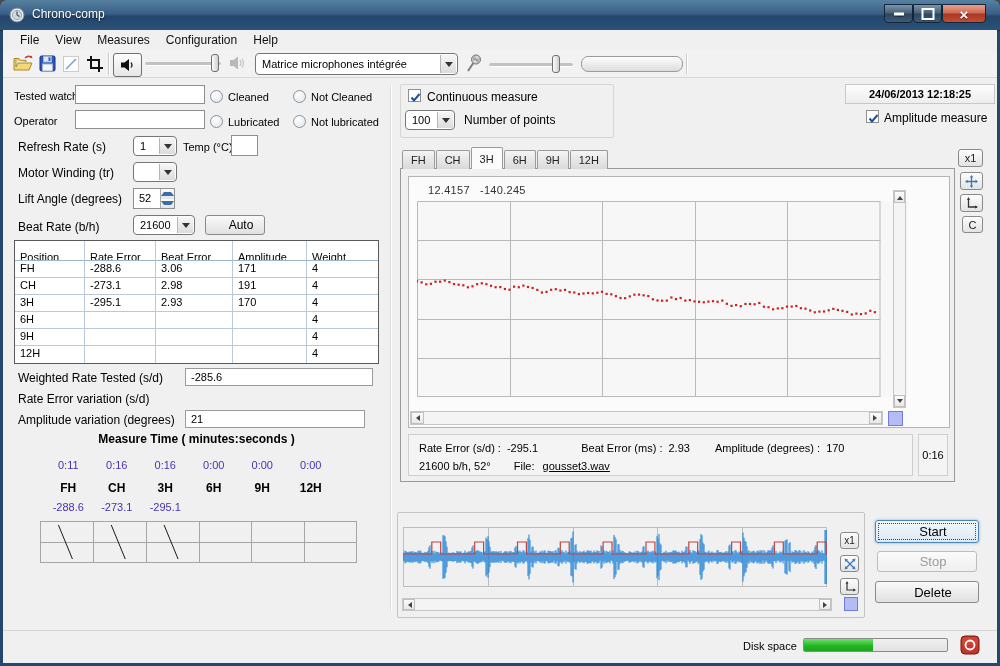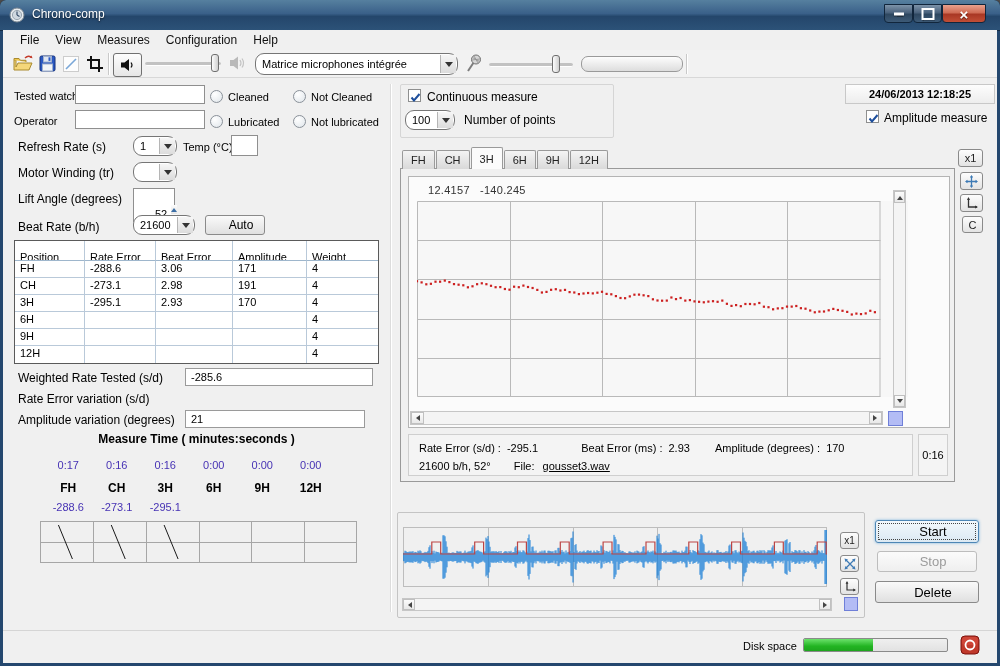--- a/index.html
+++ b/index.html
@@ -21,21 +21,21 @@
   .close-glyph{color:#fff;font-size:15px;font-weight:bold;line-height:15px;text-shadow:0 1px 1px rgba(0,0,0,.5);}
   
   #menubar{left:3px;top:30px;width:994px;height:20px;background:#f0f0f0;display:flex;align-items:center;padding-left:9px;box-sizing:border-box;}
   .menu-item{font-size:12px;padding:2px 8px;color:#111;}
   #toolbar{left:3px;top:50px;width:994px;height:28px;background:#f2f2f2;border-bottom:1px solid #d8d8d8;box-sizing:border-box;}
   .tsep{width:1px;background:#c9c9c9;border-right:1px solid #fff;}
   .tool-toggle{border:1px solid #707070;border-radius:3px;background:linear-gradient(#fdfdfd,#e6e6e6);display:flex;align-items:center;justify-content:center;}
   .slider-track{height:3px;background:#c2c2c2;border-bottom:1px solid #fff;border-radius:2px;}
   .slider-thumb{width:8px;height:18px;background:linear-gradient(90deg,#fdfdfd,#cfcfcf);border:1px solid #6f6f6f;border-radius:3px;box-sizing:border-box;}
   .meter{border:1px solid #9a9a9a;border-radius:7px;background:linear-gradient(#fdfdfd,#dddddd);}
-  .combo{background:#fff;border:1px solid #767676;border-radius:9px;box-sizing:border-box;font-size:11px;}
+  .combo{background:#fff;border:1px solid #767676;border-radius:4px;box-sizing:border-box;font-size:11px;}
   .combo .val{position:absolute;left:6px;top:50%;transform:translateY(-50%);white-space:nowrap;}
   .combo .cbtn{position:absolute;right:1px;top:1px;bottom:1px;width:15px;background:linear-gradient(#f6f6f6,#dcdcdc);border-left:1px solid #b5b5b5;display:flex;align-items:center;justify-content:center;}
   .tri-d{width:0;height:0;border:4px solid transparent;border-top:5px solid #333;margin-top:4px;}
   
   .lbl{font-size:11px;color:#000;white-space:nowrap;}
   .lbl12{font-size:12px;color:#000;white-space:nowrap;}
   .tinput{background:#fff;border:1px solid #8f8f8f;box-sizing:border-box;font-size:11px;padding:2px 4px;font-family:"Liberation Sans",sans-serif;}
   .radio{width:13px;height:13px;border-radius:50%;border:1px solid #8a9199;background:radial-gradient(circle at 35% 30%,#ffffff,#dfe5ea);box-sizing:border-box;}
   .checkbox{width:13px;height:13px;border:1px solid #8e8f8f;background:#fff;box-sizing:border-box;}
   .field{background:#fff;border:1px solid #9a9a9a;box-sizing:border-box;font-size:11px;padding:1px 5px;line-height:14px;}
@@ -208,21 +208,21 @@
 
   <span class="abs lbl12" style="left:18px;top:166px;">Motor Winding (tr)</span>
   <div class="abs combo" style="left:133px;top:162px;width:44px;height:20px;">
     <span class="val"></span>
     <div class="cbtn">
         <div class="tri-d"></div>
       </div>
   </div>
 
   <span class="abs lbl12" style="left:18px;top:192px;">Lift Angle (degrees)</span>
-  <div class="abs tinput" style="left:133px;top:188px;width:42px;height:21px;display:flex;padding:16px;">
+  <div class="abs tinput" style="left:133px;top:188px;width:42px;height:21px;display:flex;padding:0;">
     <div style="flex:1;padding:3px 3px 0 5px;font-size:11px;">52</div>
     <div class="spin-arrows" style="width:13px;">
       <div>
           <div class="tri-up"></div>
         </div>
       <div>
           <div class="tri-dn"></div>
         </div>
     </div>
   </div>
@@ -290,21 +290,21 @@
 
   <span class="abs lbl12" style="left:18px;top:371px;">Weighted Rate Tested (s/d)</span>
   <div class="abs field" style="left:185px;top:368px;width:188px;height:18px;">-285.6</div>
   <span class="abs lbl12" style="left:18px;top:392px;">Rate Error variation (s/d)</span>
   <span class="abs lbl12" style="left:18px;top:413px;">Amplitude variation (degrees)</span>
   <div class="abs field" style="left:185px;top:410px;width:180px;height:18px;">21</div>
 
   <div class="abs" style="left:14px;top:432px;width:365px;text-align:center;font-size:12px;font-weight:bold;">Measure Time ( minutes:seconds )</div>
   <div class="abs" id="mtcols">
       <div class="mtcol">
-        <div class="mttime">0:17</div>
+        <div class="mttime">0:11</div>
         <div class="mtpos">FH</div>
         <div class="mtrate">-288.6</div>
       </div>
       <div class="mtcol">
         <div class="mttime">0:16</div>
         <div class="mtpos">CH</div>
         <div class="mtrate">-273.1</div>
       </div>
       <div class="mtcol">
         <div class="mttime">0:16</div>

